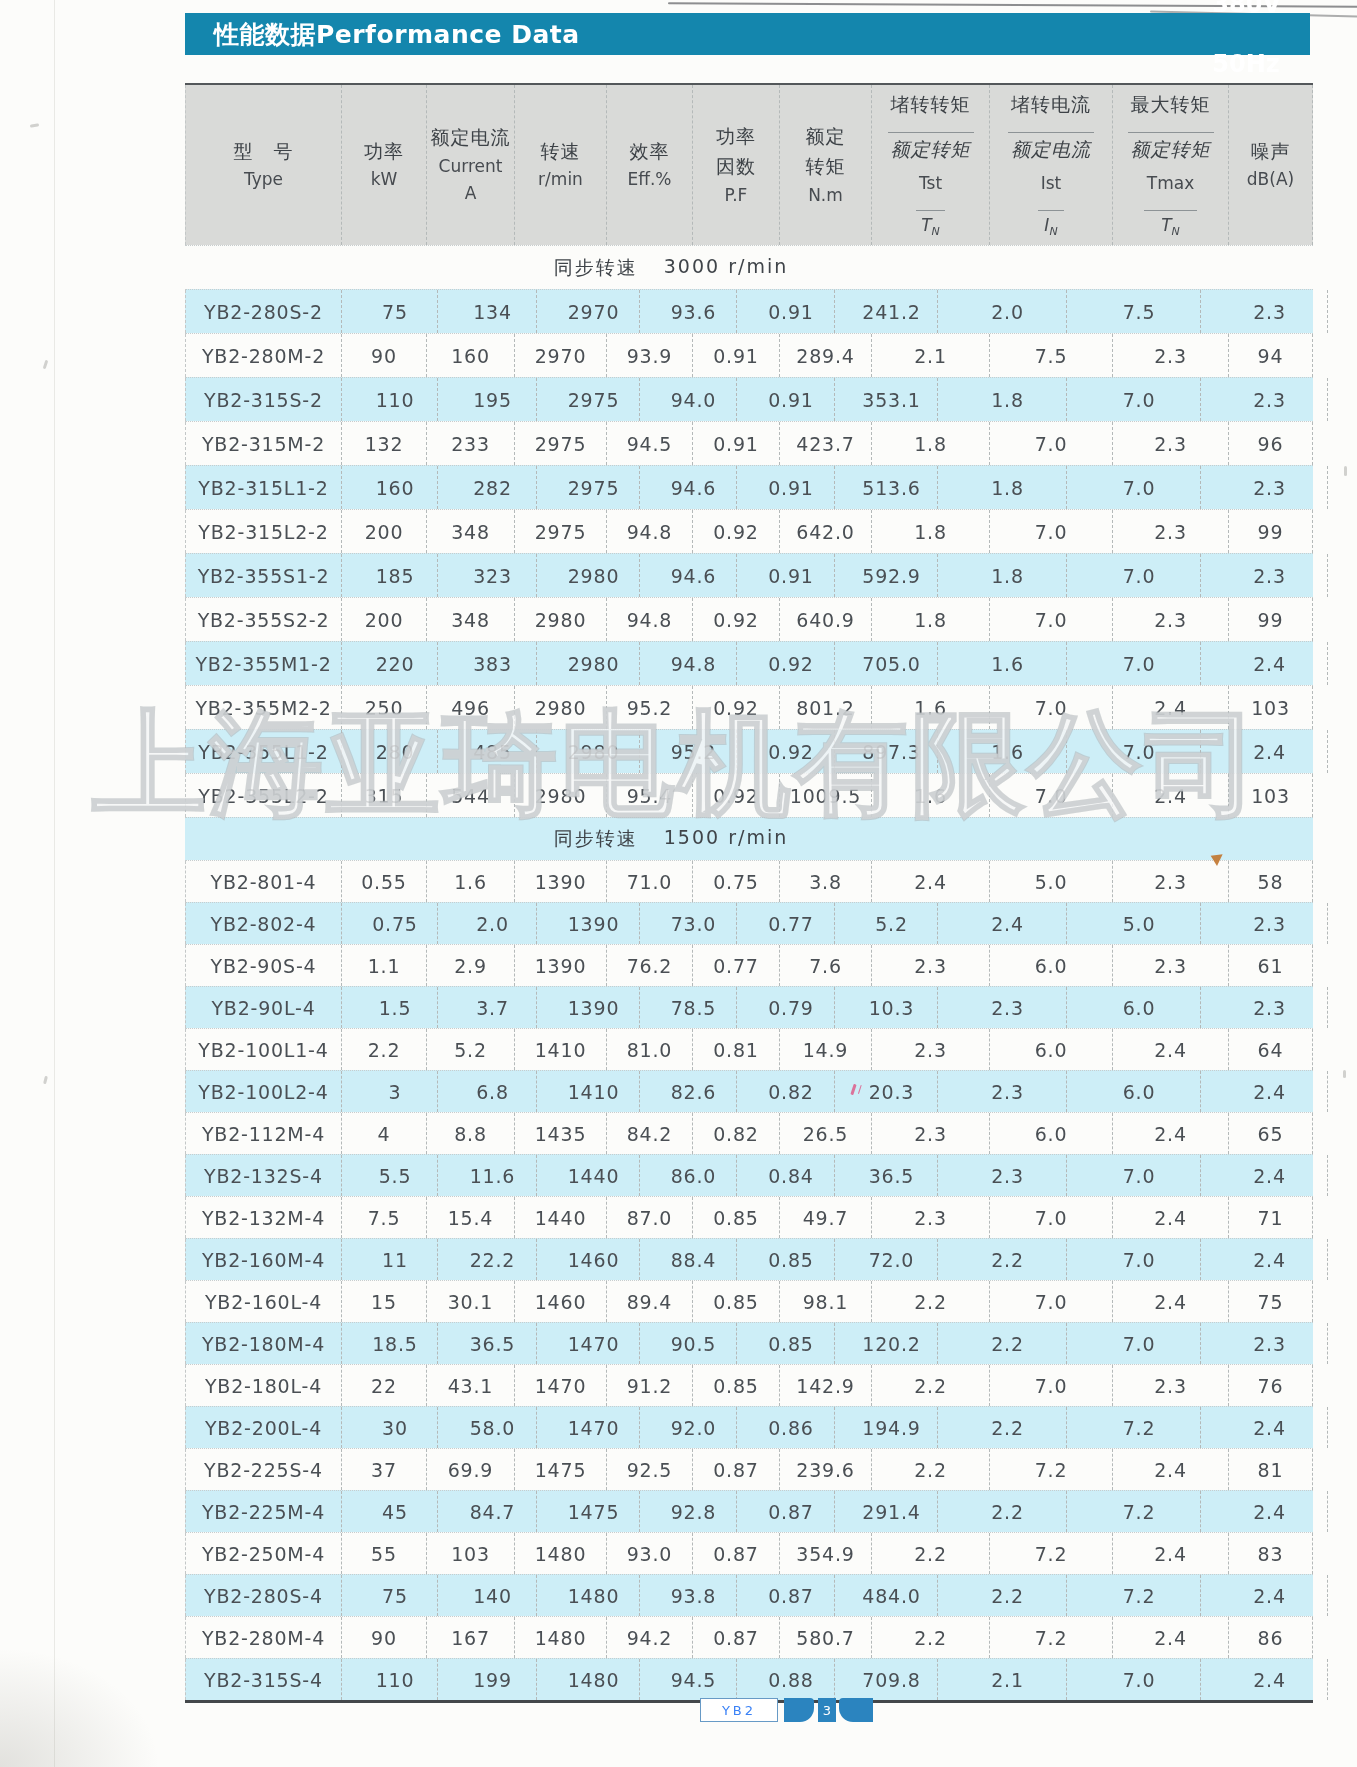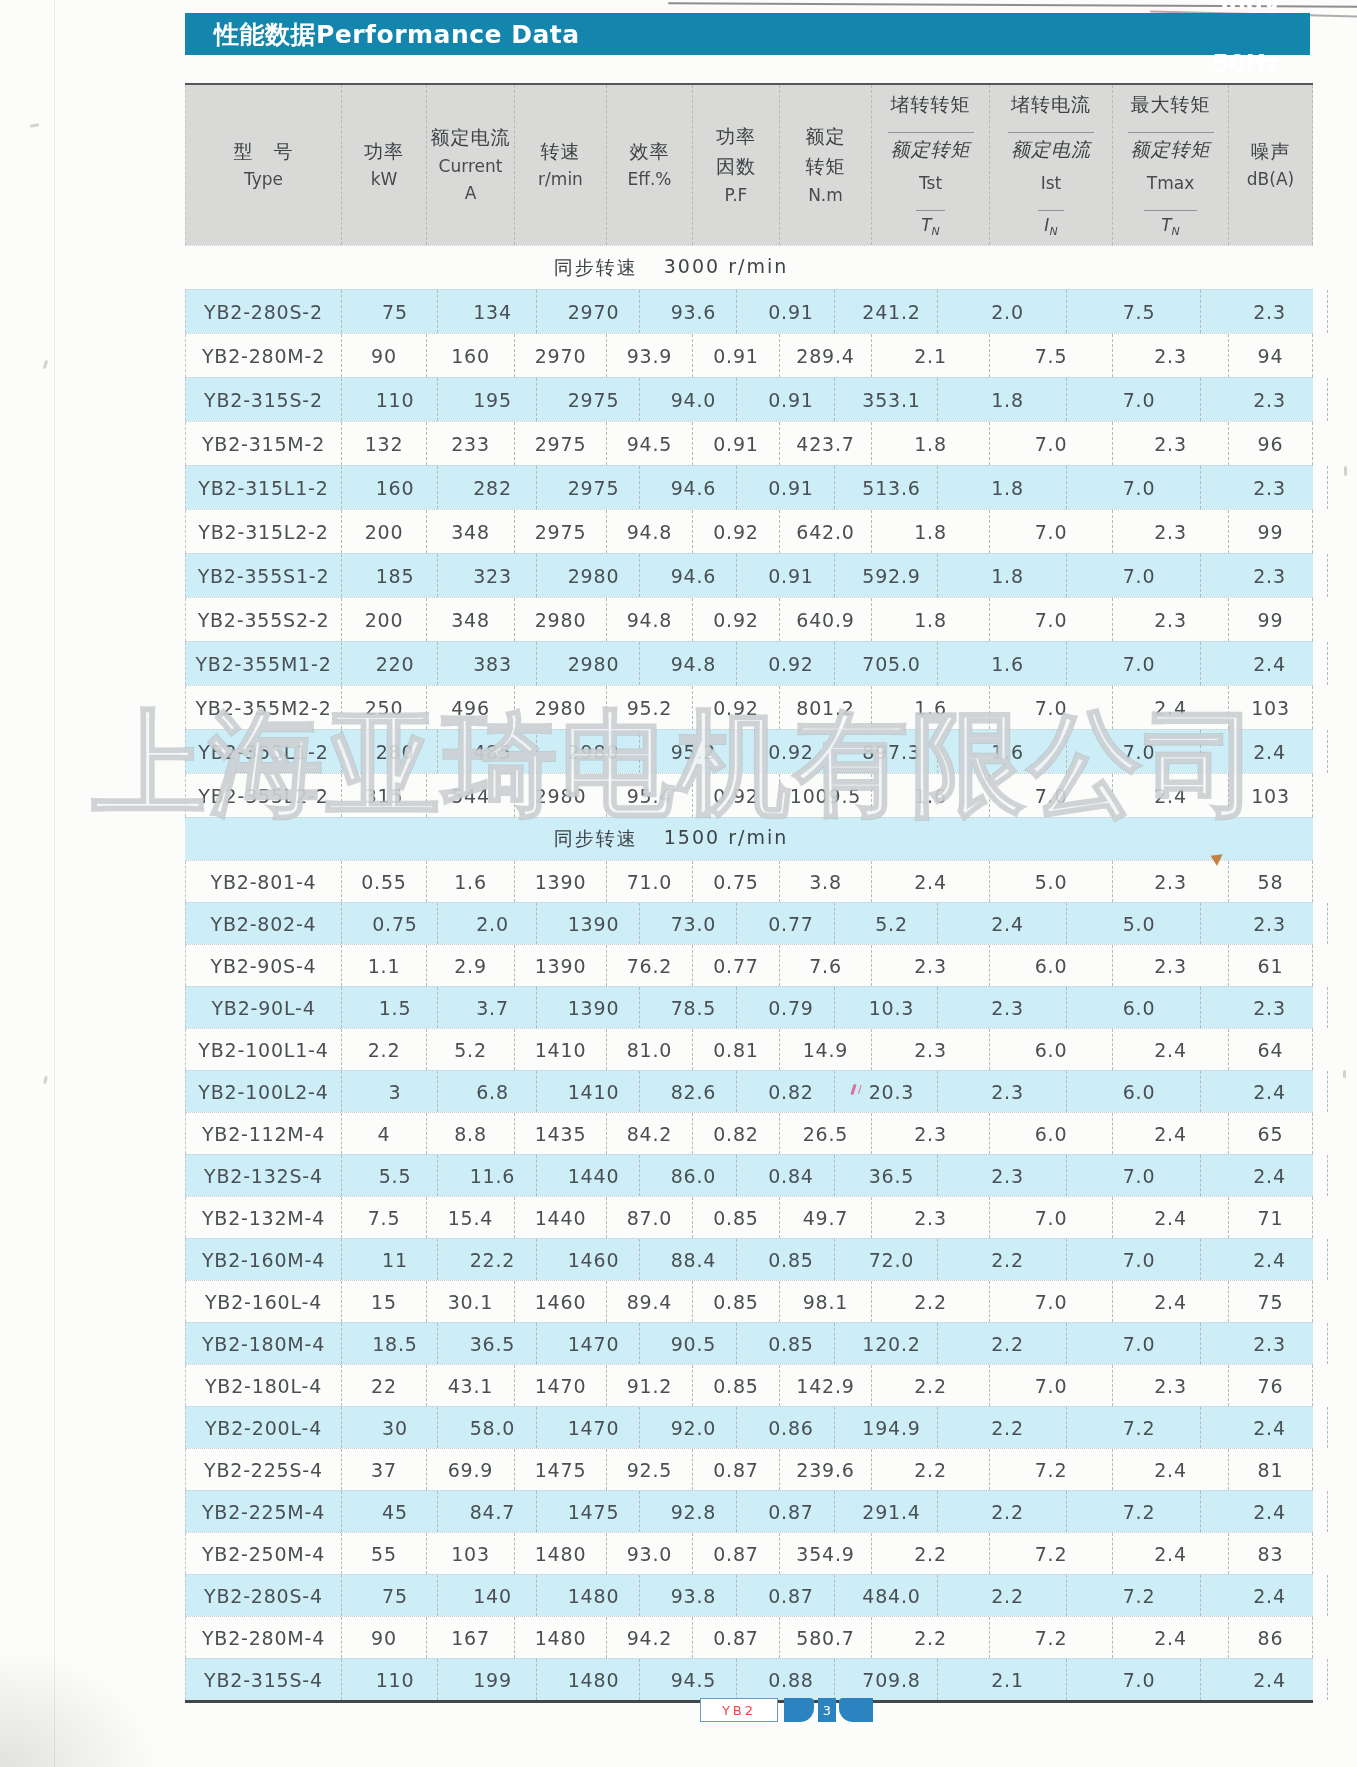--- a/index.html
+++ b/index.html
@@ -77,21 +77,21 @@
     border-left:11px solid #c1742c; border-top:5px solid transparent; border-bottom:7px solid transparent;
     transform:rotate(-32deg); opacity:.9; }
   .red-mark { position:absolute; left:852px; top:1084px; width:3px; height:11px; z-index:6;
     background:#e04a7c; transform:rotate(18deg); opacity:.75; border-radius:1px;
     box-shadow:6px -2px 0 -1px #e04a7c; }
 
   
   .footer-logo { position:absolute; left:700px; top:1697px; height:26px; display:flex; align-items:center; z-index:6; }
   .footer-logo .badge {
     width:76px; height:22px; background:#fff; border:1px solid #679ac6;
-    color:#ef4444; font-size:13px; letter-spacing:3px;
+    color:#3b82f6; font-size:13px; letter-spacing:3px;
     display:flex; align-items:center; justify-content:center;
   }
   .footer-logo .f1 { width:30px; height:24px; background:var(--logo_blue,#2b84bf); border-radius:0 4px 14px 0; margin-left:6px; }
   .footer-logo .f2 { width:18px; height:24px; background:var(--logo_blue,#2b84bf); color:#fff; font-size:13px;
     display:flex; align-items:center; justify-content:center; margin-left:4px; }
   .footer-logo .f3 { width:34px; height:24px; background:var(--logo_blue,#2b84bf); border-radius:4px 0 0 14px; margin-left:3px; }
 </style>
 </head>
 <body>
 

